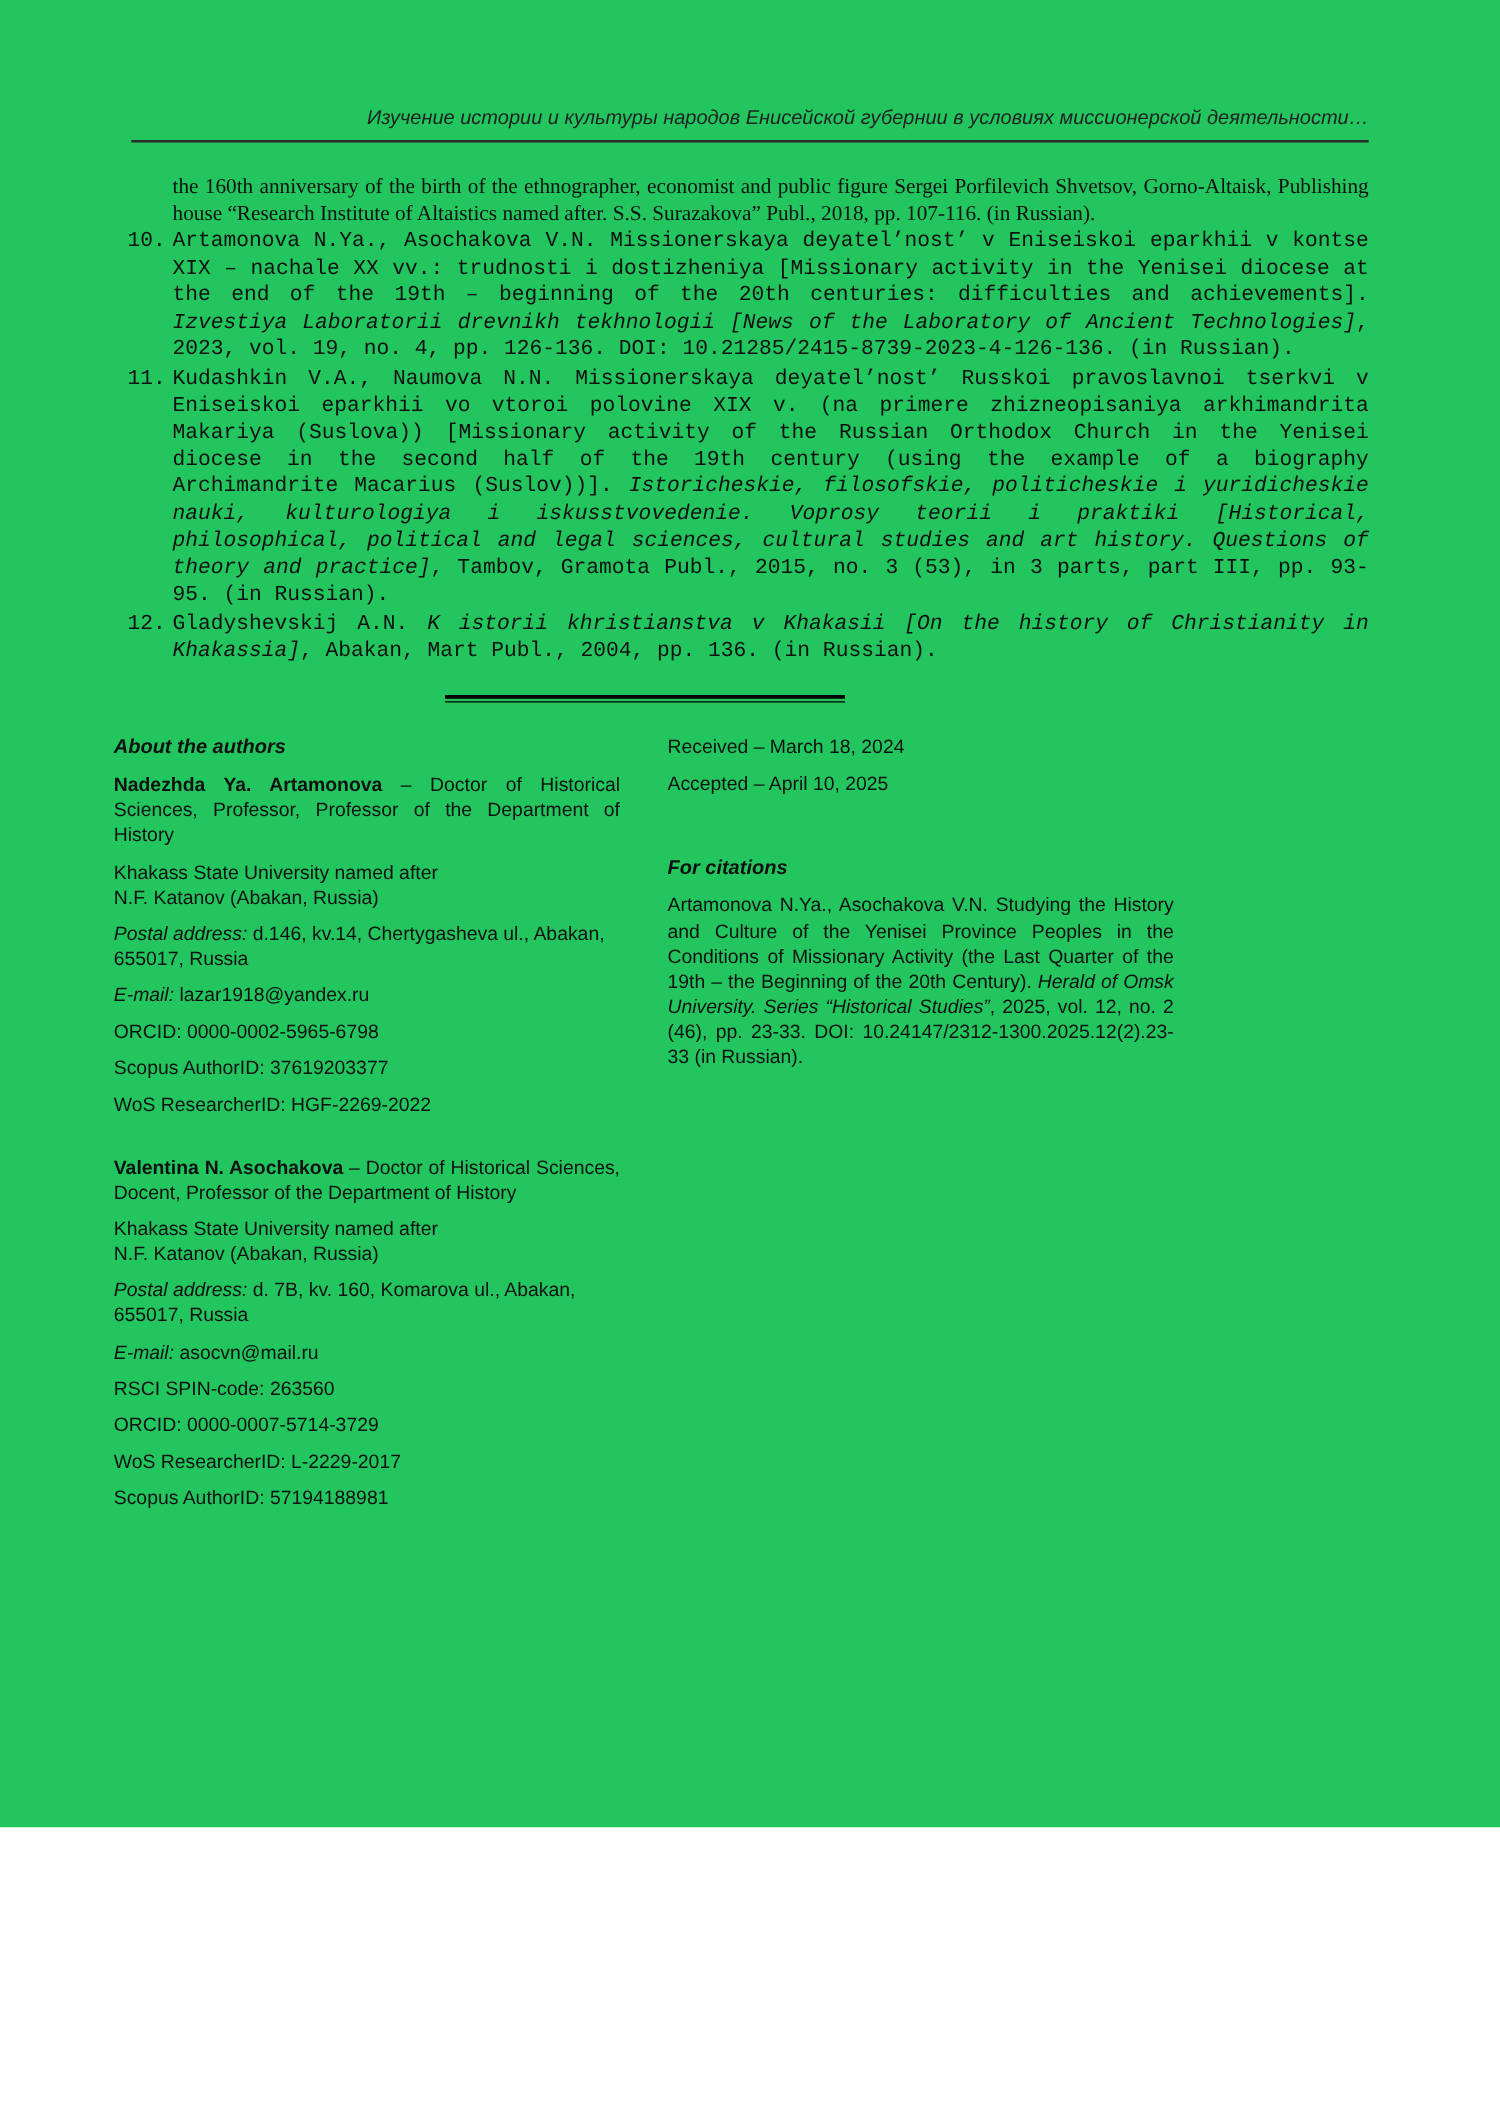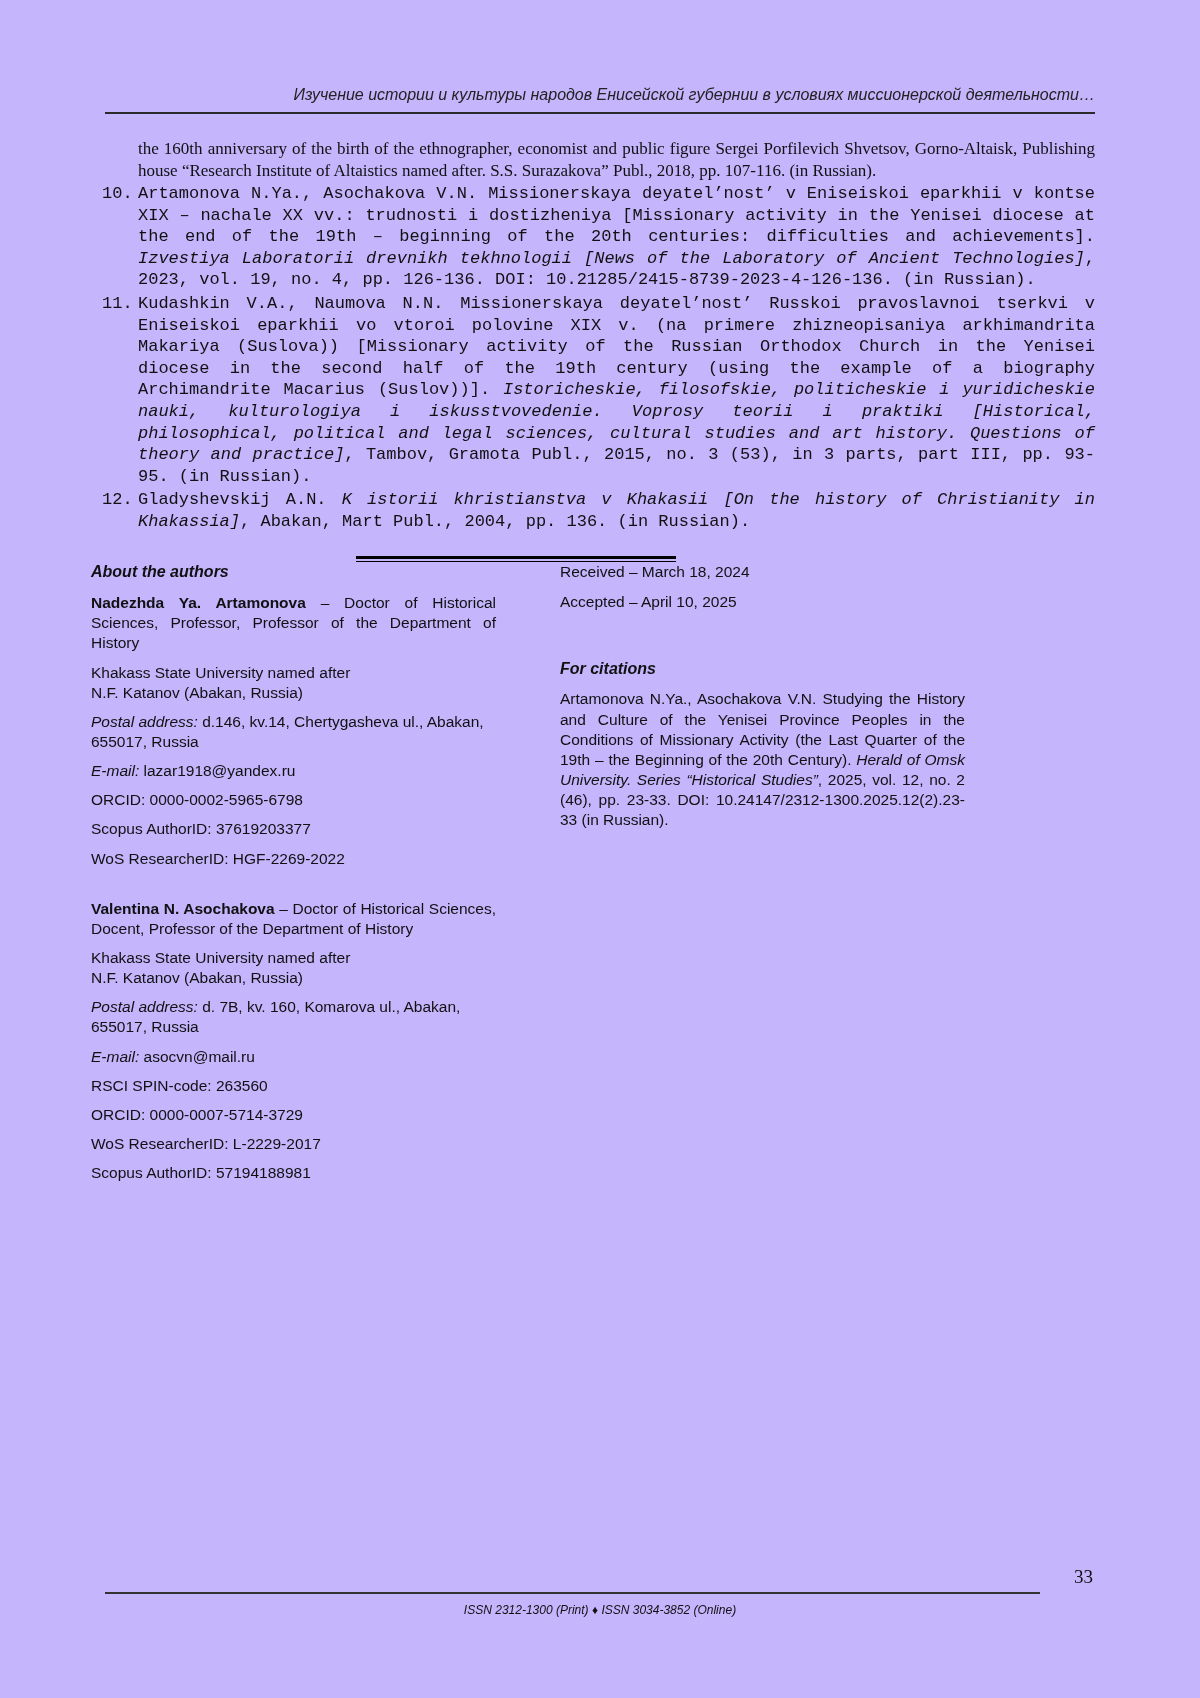--- a/index.html
+++ b/index.html
@@ -1,20 +1,20 @@
 <!DOCTYPE html>
 <html><head>
 <meta charset="utf-8">
 <style>
   * { margin:0; padding:0; box-sizing:border-box; }
   html,body { background:#ffffff; }
   .page {
     position:relative;
-    width:1200px; height:1698px;
-    background:#c4b5fd;
+    width:1200px; height:1462px;
+    background:#22c55e;
     overflow:hidden;
     color:#111;
   }
   
   .running-head {
     position:absolute; left:105px; right:105px; top:86px;
     font-family:"Liberation Sans", sans-serif;
     font-style:italic; font-size:16px; color:#222;
     text-align:right;
     padding-bottom:8px;
@@ -33,21 +33,22 @@
   .bd { font-weight:bold; }
   
   .section-divider {
     margin:24px 0 0 265px;
     width:320px; height:6px;
     border-top:3px solid #000;
     border-bottom:1px solid #000;
   }
   
   .columns {
-    display:flex; gap:64px;
+    display:flex; gap:38px;
+    margin-top:26px;
     font-family:"Liberation Sans", sans-serif;
     font-size:15.5px; line-height:1.3; color:#111;
   }
   .col { width:405px; flex:0 0 405px; }
   .sec-head { font-weight:bold; font-style:italic; font-size:16px; margin-bottom:10px; }
   .para { margin-bottom:9px; }
   .justify { text-align:justify; }
   .prelines { white-space:pre-line; }
   .author-block-2 { margin-top:30px; }
   .info-gap { height:38px; }

